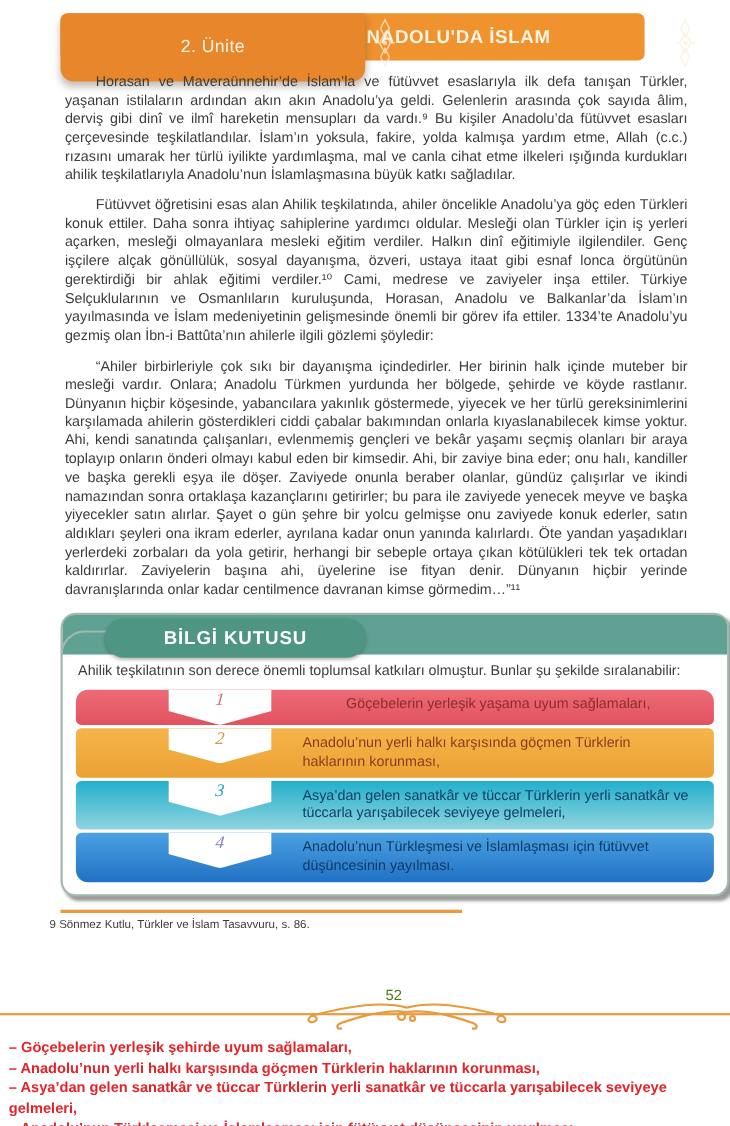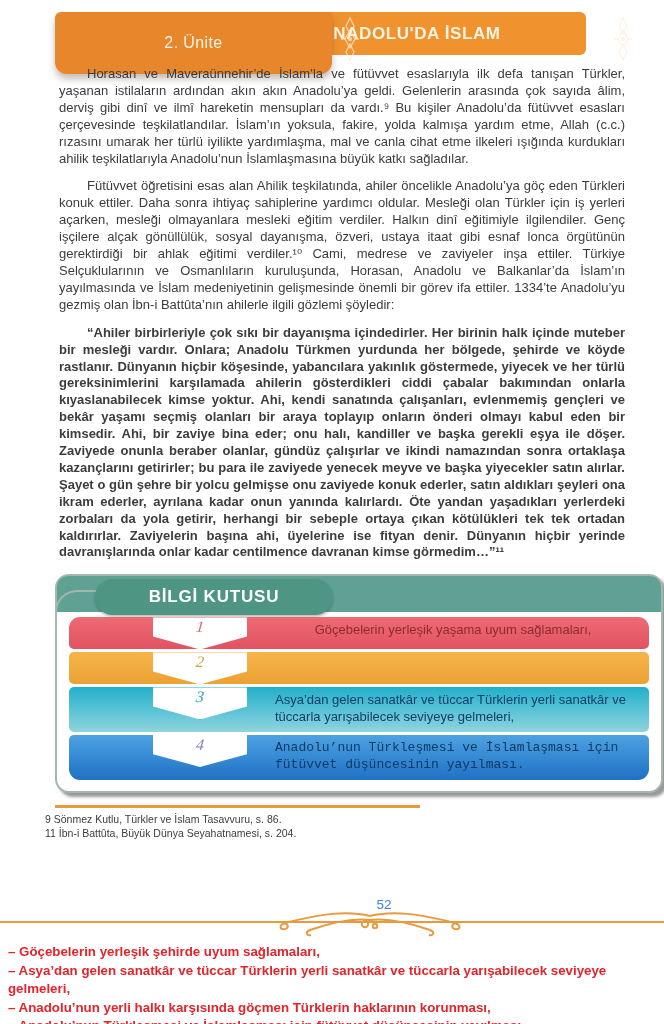--- a/index.html
+++ b/index.html
@@ -30,21 +30,21 @@
   .orn-left { left:282px; }
   .orn-right { left:555px; }
   
   .content { position:absolute; left:45px; top:66px; width:580px; }
   .para {
     text-align:justify; text-indent:28px;
     font-size:13px; line-height:16.9px; color:#3c3c3c;
     margin-bottom:11px;
     margin-left:14px;
   }
-  .para.quote { margin-bottom:13px;font-weight:bold; }
+  .para.quote { margin-bottom:13px; }
   
   .info-box {
     position:relative; margin-top:13px; width:608px; left:10px;
     background:#ffffff;
     border:2px solid #A3B8AD; border-radius:14px;
     box-shadow:4px 4px 3px rgba(70,70,70,.55);
     overflow:visible;
   }
   .info-box-header {
     height:36px; background:#5FA192; border-radius:11px 11px 0 0;
@@ -93,29 +93,29 @@
   }
   .num-1 { color:#D96A74; } .num-2 { color:#CE9B3E; }
   .num-3 { color:#2FA3B8; } .num-4 { color:#8781BA; }
   .row-text {
     flex:1 1 auto; padding:5px 18px 6px 28px;
     font-size:13px; line-height:16.8px; text-align:left;
   }
   .row-1 .row-text { color:#8E2B30;text-align:center; }
   .row-2 .row-text { color:#8E3A1E; }
   .row-3 .row-text { color:#123E68; }
-  .row-4 .row-text { color:#0F3A66;font-family:Liberation Mono, monospace; }
+  .row-4 .row-text { color:#0F3A66; }
   
   .footnote-rule { width:365px; height:3px; background:#E89A3F; margin:12px 0 4px 10px; }
   .footnotes { font-size:10.5px; line-height:14.5px; color:#3c3c3c; }
   
   .footer-line { position:absolute; left:0; top:921px; width:664px; height:2px; background:#E89A3F; }
   .page-number {
-    position:absolute; left:294px; top:897px; width:180px;
-    text-align:center; font-size:13.5px; color:#3b82f6; z-index:2;
+    position:absolute; left:268px; top:897px; width:180px;
+    text-align:center; font-size:13.5px; color:#4d7c0f; z-index:2;
   }
   .footer-flourish { position:absolute; left:275px; top:908px; z-index:1; }
   
   .answers { position:absolute; left:8px; top:943px; width:650px; }
   .answer-line {
     color:#E3242B; font-weight:bold; font-size:13.3px; line-height:18.6px;
   }
 </style>
 </head>
 <body>
@@ -150,66 +150,67 @@
   <p class="para">Horasan ve Maveraünnehir’de İslam’la ve fütüvvet esaslarıyla ilk defa tanışan Türkler, yaşanan istilaların ardından akın akın Anadolu’ya geldi. Gelenlerin arasında çok sayıda âlim, derviş gibi dinî ve ilmî hareketin mensupları da vardı.⁹ Bu kişiler Anadolu’da fütüvvet esasları çerçevesinde teşkilatlandılar. İslam’ın yoksula, fakire, yolda kalmışa yardım etme, Allah (c.c.) rızasını umarak her türlü iyilikte yardımlaşma, mal ve canla cihat etme ilkeleri ışığında kurdukları ahilik teşkilatlarıyla Anadolu’nun İslamlaşmasına büyük katkı sağladılar.</p>
   <p class="para">Fütüvvet öğretisini esas alan Ahilik teşkilatında, ahiler öncelikle Anadolu’ya göç eden Türkleri konuk ettiler. Daha sonra ihtiyaç sahiplerine yardımcı oldular. Mesleği olan Türkler için iş yerleri açarken, mesleği olmayanlara mesleki eğitim verdiler. Halkın dinî eğitimiyle ilgilendiler. Genç işçilere alçak gönüllülük, sosyal dayanışma, özveri, ustaya itaat gibi esnaf lonca örgütünün gerektirdiği bir ahlak eğitimi verdiler.¹⁰ Cami, medrese ve zaviyeler inşa ettiler. Türkiye Selçuklularının ve Osmanlıların kuruluşunda, Horasan, Anadolu ve Balkanlar’da İslam’ın yayılmasında ve İslam medeniyetinin gelişmesinde önemli bir görev ifa ettiler. 1334’te Anadolu’yu gezmiş olan İbn-i Battûta’nın ahilerle ilgili gözlemi şöyledir:</p>
   <p class="para quote">“Ahiler birbirleriyle çok sıkı bir dayanışma içindedirler. Her birinin halk içinde muteber bir mesleği vardır. Onlara; Anadolu Türkmen yurdunda her bölgede, şehirde ve köyde rastlanır. Dünyanın hiçbir köşesinde, yabancılara yakınlık göstermede, yiyecek ve her türlü gereksinimlerini karşılamada ahilerin gösterdikleri ciddi çabalar bakımından onlarla kıyaslanabilecek kimse yoktur. Ahi, kendi sanatında çalışanları, evlenmemiş gençleri ve bekâr yaşamı seçmiş olanları bir araya toplayıp onların önderi olmayı kabul eden bir kimsedir. Ahi, bir zaviye bina eder; onu halı, kandiller ve başka gerekli eşya ile döşer. Zaviyede onunla beraber olanlar, gündüz çalışırlar ve ikindi namazından sonra ortaklaşa kazançlarını getirirler; bu para ile zaviyede yenecek meyve ve başka yiyecekler satın alırlar. Şayet o gün şehre bir yolcu gelmişse onu zaviyede konuk ederler, satın aldıkları şeyleri ona ikram ederler, ayrılana kadar onun yanında kalırlardı. Öte yandan yaşadıkları yerlerdeki zorbaları da yola getirir, herhangi bir sebeple ortaya çıkan kötülükleri tek tek ortadan kaldırırlar. Zaviyelerin başına ahi, üyelerine ise fityan denir. Dünyanın hiçbir yerinde davranışlarında onlar kadar centilmence davranan kimse görmedim…”¹¹</p>
 
   <div class="info-box">
     <div class="info-box-curve"></div>
     <div class="info-box-header"></div>
     <div class="info-box-pill">
       <span class="info-box-title">BİLGİ KUTUSU</span>
     </div>
+    <div class="info-box-intro">Ahilik teşkilatının son derece önemli toplumsal katkıları olmuştur. Bunlar şu şekilde sıralanabilir:</div>
 
     <div class="rows">
       <div class="row row-1">
         <div class="pennant">
           <span class="num-1">1</span>
         </div>
         <div class="row-text">Göçebelerin yerleşik yaşama uyum sağlamaları,</div>
       </div>
       <div class="row row-2">
         <div class="pennant">
           <span class="num-2">2</span>
         </div>
+        <div class="row-text">Anadolu’nun yerli halkı karşısında göçmen Türklerin haklarının korunması,</div>
       </div>
       <div class="row row-3">
         <div class="pennant">
           <span class="num-3">3</span>
         </div>
         <div class="row-text">Asya’dan gelen sanatkâr ve tüccar Türklerin yerli sanatkâr ve tüccarla yarışabilecek seviyeye gelmeleri,</div>
       </div>
       <div class="row row-4">
         <div class="pennant">
           <span class="num-4">4</span>
         </div>
         <div class="row-text">Anadolu’nun Türkleşmesi ve İslamlaşması için fütüvvet düşüncesinin yayılması.</div>
       </div>
     </div>
   </div>
 
   <div class="footnote-rule"></div>
   <div class="footnotes">
     <div>9 Sönmez Kutlu, Türkler ve İslam Tasavvuru, s. 86.</div>
-    <div>11 İbn-i Battûta, Büyük Dünya Seyahatnamesi, s. 204.</div>
   </div>
 </div>
 
 <div class="page-number">52</div>
 <div class="footer-line"></div>
 <svg class="footer-flourish" width="190" height="30" viewBox="0 0 190 30">
   <g fill="none" stroke="#E89A3F" stroke-width="2">
     <path d="M95 8 C72 2, 45 6, 10 15 C4 17, 4 22, 10 21 C15 20, 13 14, 7 16"></path>
     <path d="M95 8 C118 2, 145 6, 180 15 C186 17, 186 22, 180 21 C175 20, 177 14, 183 16"></path>
     <path d="M95 12 C78 10, 55 15, 35 22 C30 24, 31 28, 36 27"></path>
     <path d="M95 12 C112 10, 135 15, 155 22 C160 24, 159 28, 154 27"></path>
     <circle cx="90" cy="16" r="3.2"></circle>
     <circle cx="100" cy="18" r="2.2"></circle>
   </g>
 </svg>
 
 <div class="answers">
   <div class="answer-line">– Göçebelerin yerleşik şehirde uyum sağlamaları,</div>
+  <div class="answer-line">– Anadolu’nun yerli halkı karşısında göçmen Türklerin haklarının korunması,</div>
   <div class="answer-line">– Asya’dan gelen sanatkâr ve tüccar Türklerin yerli sanatkâr ve tüccarla yarışabilecek seviyeye gelmeleri,</div>
-  <div class="answer-line">– Anadolu’nun yerli halkı karşısında göçmen Türklerin haklarının korunması,</div>
   <div class="answer-line">– Anadolu’nun Türkleşmesi ve İslamlaşması için fütüvvet düşüncesinin yayılması.</div>
 </div>
 
 </body></html>

